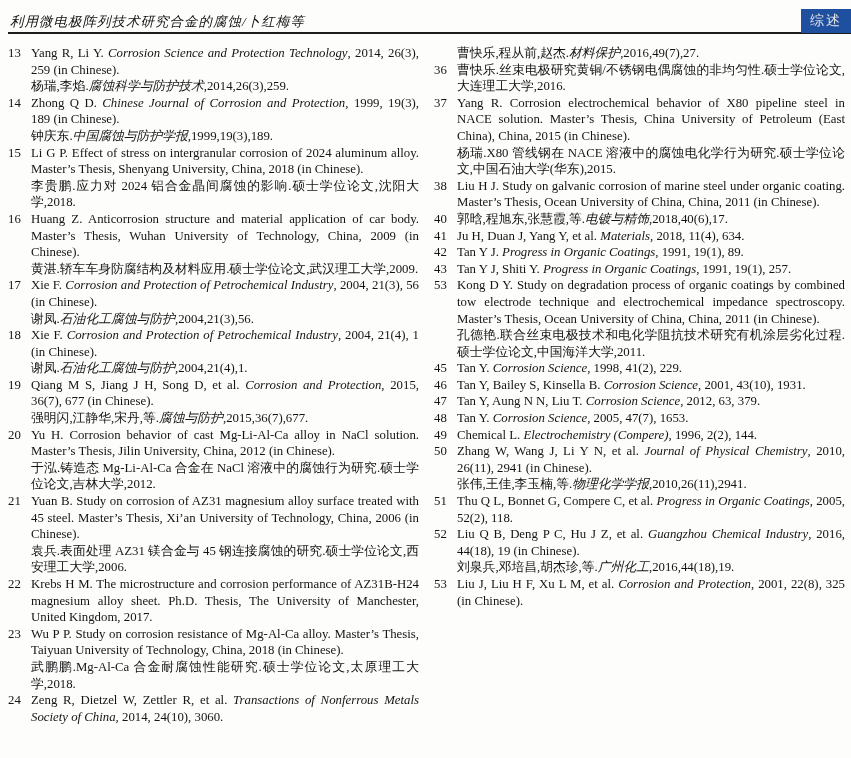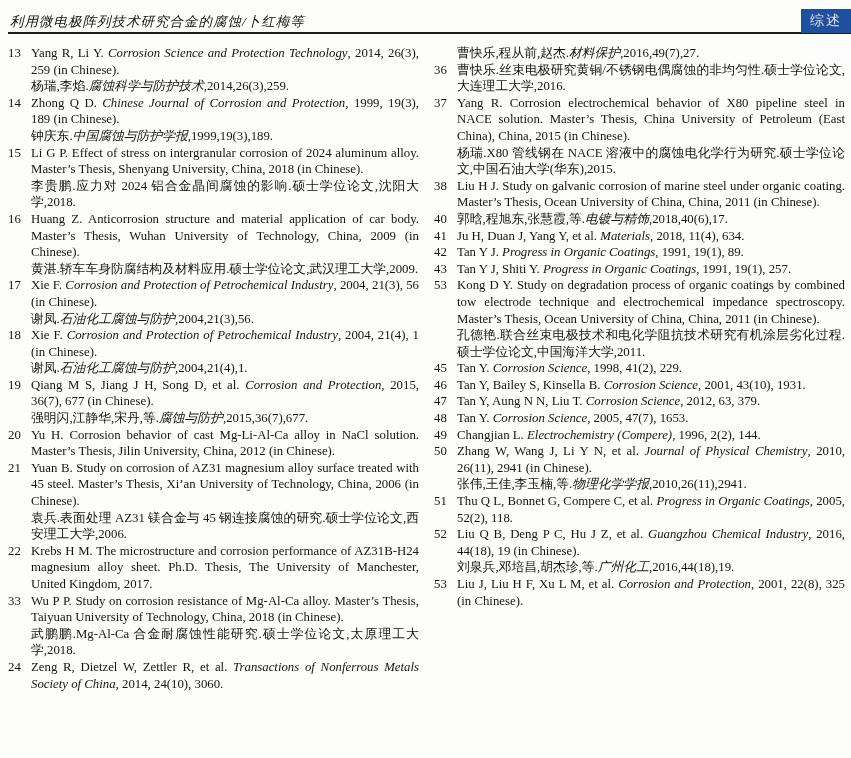--- a/index.html
+++ b/index.html
@@ -107,37 +107,38 @@
           <div class="ref-num">19</div>
           <div class="ref-body">
             <div class="para"><span>Qiang M S, Jiang J H, Song D, et al. </span><span class="it">Corrosion and Protection</span><span>, 2015, 36(7), 677 (in Chinese).</span></div>
             <div class="para"><span>强明闪,江静华,宋丹,等.</span><span class="k">腐蚀与防护</span><span>,2015,36(7),677.</span></div>
           </div>
         </div>
         <div class="ref">
           <div class="ref-num">20</div>
           <div class="ref-body">
             <div class="para"><span>Yu H. Corrosion behavior of cast Mg-Li-Al-Ca alloy in NaCl solution. Master’s Thesis, Jilin University, China, 2012 (in Chinese).</span></div>
+            <div class="para"><span>于泓.铸造态 Mg-Li-Al-Ca 合金在 NaCl 溶液中的腐蚀行为研究.硕士学位论文,吉林大学,2012.</span></div>
           </div>
         </div>
         <div class="ref">
           <div class="ref-num">21</div>
           <div class="ref-body">
             <div class="para"><span>Yuan B. Study on corrosion of AZ31 magnesium alloy surface treated with 45 steel. Master’s Thesis, Xi’an University of Technology, China, 2006 (in Chinese).</span></div>
             <div class="para"><span>袁兵.表面处理 AZ31 镁合金与 45 钢连接腐蚀的研究.硕士学位论文,西安理工大学,2006.</span></div>
           </div>
         </div>
         <div class="ref">
           <div class="ref-num">22</div>
           <div class="ref-body">
             <div class="para"><span>Krebs H M. The microstructure and corrosion performance of AZ31B-H24 magnesium alloy sheet. Ph.D. Thesis, The University of Manchester, United Kingdom, 2017.</span></div>
           </div>
         </div>
         <div class="ref">
-          <div class="ref-num">33</div>
+          <div class="ref-num">23</div>
           <div class="ref-body">
             <div class="para"><span>Wu P P. Study on corrosion resistance of Mg-Al-Ca alloy. Master’s Thesis, Taiyuan University of Technology, China, 2018 (in Chinese).</span></div>
             <div class="para"><span>武鹏鹏.Mg-Al-Ca 合金耐腐蚀性能研究.硕士学位论文,太原理工大学,2018.</span></div>
           </div>
         </div>
         <div class="ref">
           <div class="ref-num">24</div>
           <div class="ref-body">
             <div class="para"><span>Zeng R, Dietzel W, Zettler R, et al. </span><span class="it">Transactions of Nonferrous Metals Society of China</span><span>, 2014, 24(10), 3060.</span></div>
           </div>
@@ -220,21 +221,21 @@
         </div>
         <div class="ref">
           <div class="ref-num">48</div>
           <div class="ref-body">
             <div class="para"><span>Tan Y. </span><span class="it">Corrosion Science</span><span>, 2005, 47(7), 1653.</span></div>
           </div>
         </div>
         <div class="ref">
           <div class="ref-num">49</div>
           <div class="ref-body">
-            <div class="para"><span>Changjian L. </span><span class="it">Electrochemistry (Compere)</span><span>, 1996, 2(2), 144.</span></div>
+            <div class="para"><span>Chemical L. </span><span class="it">Electrochemistry (Compere)</span><span>, 1996, 2(2), 144.</span></div>
           </div>
         </div>
         <div class="ref">
           <div class="ref-num">50</div>
           <div class="ref-body">
             <div class="para"><span>Zhang W, Wang J, Li Y N, et al. </span><span class="it">Journal of Physical Chemistry</span><span>, 2010, 26(11), 2941 (in Chinese).</span></div>
             <div class="para"><span>张伟,王佳,李玉楠,等.</span><span class="k">物理化学学报</span><span>,2010,26(11),2941.</span></div>
           </div>
         </div>
         <div class="ref">

